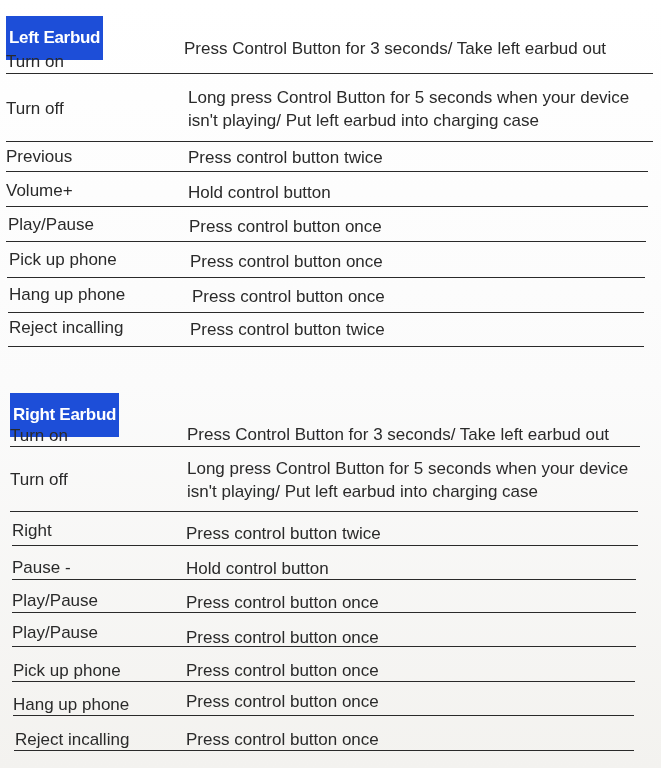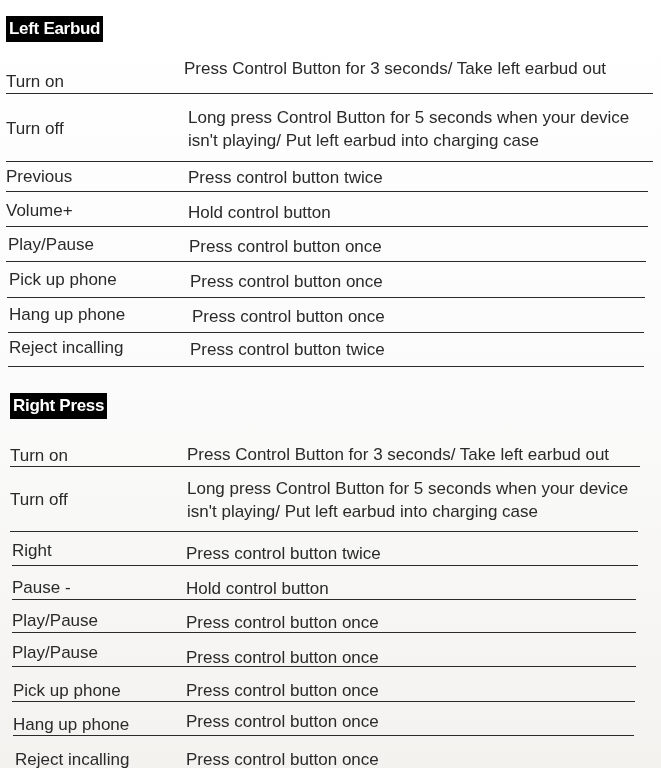--- a/index.html
+++ b/index.html
@@ -5,32 +5,31 @@
     html, body { margin: 0; padding: 0; }
     body {
       width: 661px; height: 768px; overflow: hidden;
       background: linear-gradient(180deg, #ffffff 0%, #fbfbfb 50%, #f3f2ef 100%);
       font-family: "Liberation Sans", sans-serif;
       color: #1e1e1e;
       position: relative;
     }
     .section-title {
       position: absolute;
-      background: #000000;
+      background: #1d4ed8;
       color: #ffffff;
       font-weight: bold;
       font-size: 17px;
       line-height: 20px;
-      padding: 3px 3px;
+      padding: 12px 3px;
       letter-spacing: -0.3px;
     }
     .row {
       position: absolute;
       border-bottom: 1.5px solid #2a2a2a;
-      margin-top: 20px;
     }
     .row .label {
       position: absolute;
       font-size: 17px;
       color: #2a2a2a;
       white-space: nowrap;
     }
     .row .desc {
       position: absolute;
       font-size: 17px;
@@ -78,21 +77,21 @@
 <div class="row" style="left:8px; top:278px; width:636px; height:34px;">
   <span class="label" style="left:1px; top:7px;">Hang up phone</span>
   <span class="desc" style="left:184px; top:8px;">Press control button once</span>
 </div>
 
 <div class="row" style="left:8px; top:313px; width:636px; height:33px;">
   <span class="label" style="left:1px; top:5px;">Reject incalling</span>
   <span class="desc" style="left:182px; top:6px;">Press control button twice</span>
 </div>
 
-<div class="section-title" style="left:10px; top:393px;">Right Press</div>
+<div class="section-title" style="left:10px; top:393px;">Right Earbud</div>
 
 <div class="row" style="left:10px; top:420px; width:630px; height:26px;">
   <span class="label" style="left:0; top:6px;">Turn on</span>
   <span class="desc" style="left:177px; top:4px;">Press Control Button for 3 seconds/ Take left earbud out</span>
 </div>
 
 <div class="row" style="left:10px; top:447px; width:628px; height:64px;">
   <span class="label" style="left:0; top:23px;">Turn off</span>
   <span class="desc" style="left:177px; top:11px;">Long press Control Button for 5 seconds when your device</span>
   <span class="desc" style="left:177px; top:34px;">isn't playing/ Put left earbud into charging case</span>

